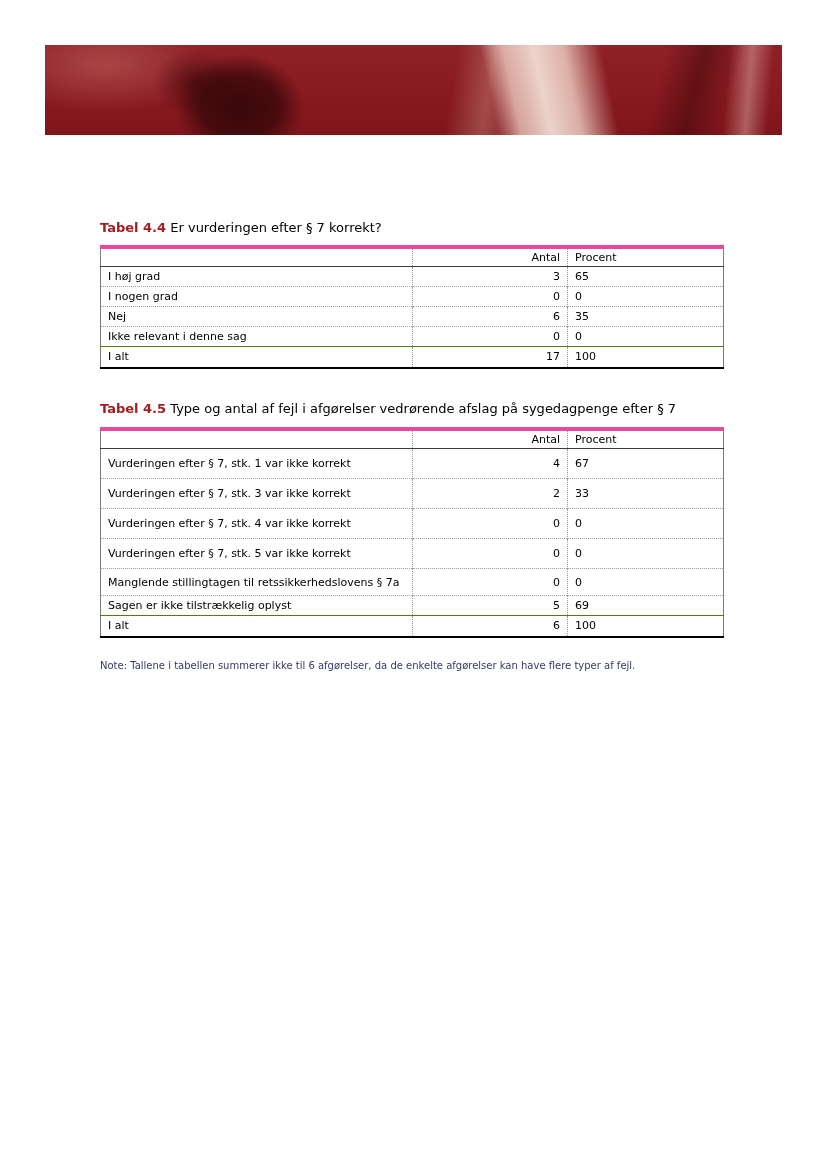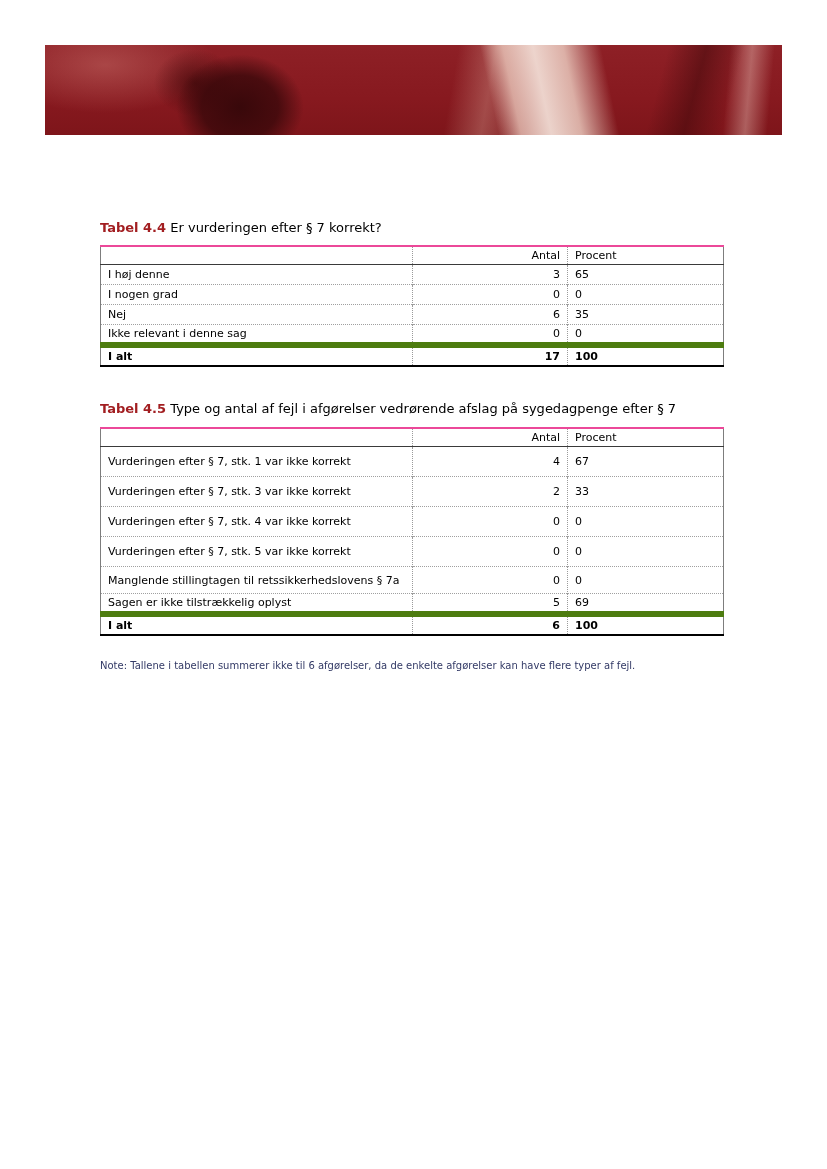--- a/index.html
+++ b/index.html
@@ -69,33 +69,33 @@
     vertical-align: middle;
     overflow: hidden;
     white-space: nowrap;
   }
   table.dtable td + td { border-left: 1px dotted #9a9a9a; }
   .c1 { width: 312px; text-align: left; }
   .c2 { width: 155px; text-align: right; }
   .c3 { width: 156px; text-align: left; }
 
   tr.hdr td {
-    border-top: 2px solid #ec4899;
+    border-top: 4px solid #ec4899;
     border-bottom: 1px solid #3a3a3a;
     height: 17px;
   }
   tr.row td {
     border-top: 1px dotted #a0a0a0;
     height: 20px;
   }
   tr.row.tall td { height: 30px; }
   tr.row.med td { height: 27px; }
   tr.total td {
-    border-top: 6px solid #4d7c0f;
-    font-weight: bold;
+    border-top: 1px solid #4d7c0f;
+    font-weight: normal;
     height: 21px;
   }
 
   
   .note {
     position: absolute;
     left: 100px; top: 660px;
     width: 640px;
     font-size: 10px;
     color: #333a66;
@@ -115,21 +115,21 @@
 
   <div class="tbl-wrap tbl-44">
     <table class="dtable">
       <tbody>
           <tr class="hdr">
         <td class="c1"></td>
         <td class="c2">Antal</td>
         <td class="c3">Procent</td>
       </tr>
       <tr class="row">
-        <td class="c1">I høj denne</td>
+        <td class="c1">I høj grad</td>
         <td class="c2">3</td>
         <td class="c3">65</td>
       </tr>
       <tr class="row">
         <td class="c1">I nogen grad</td>
         <td class="c2">0</td>
         <td class="c3">0</td>
       </tr>
       <tr class="row">
         <td class="c1">Nej</td>

